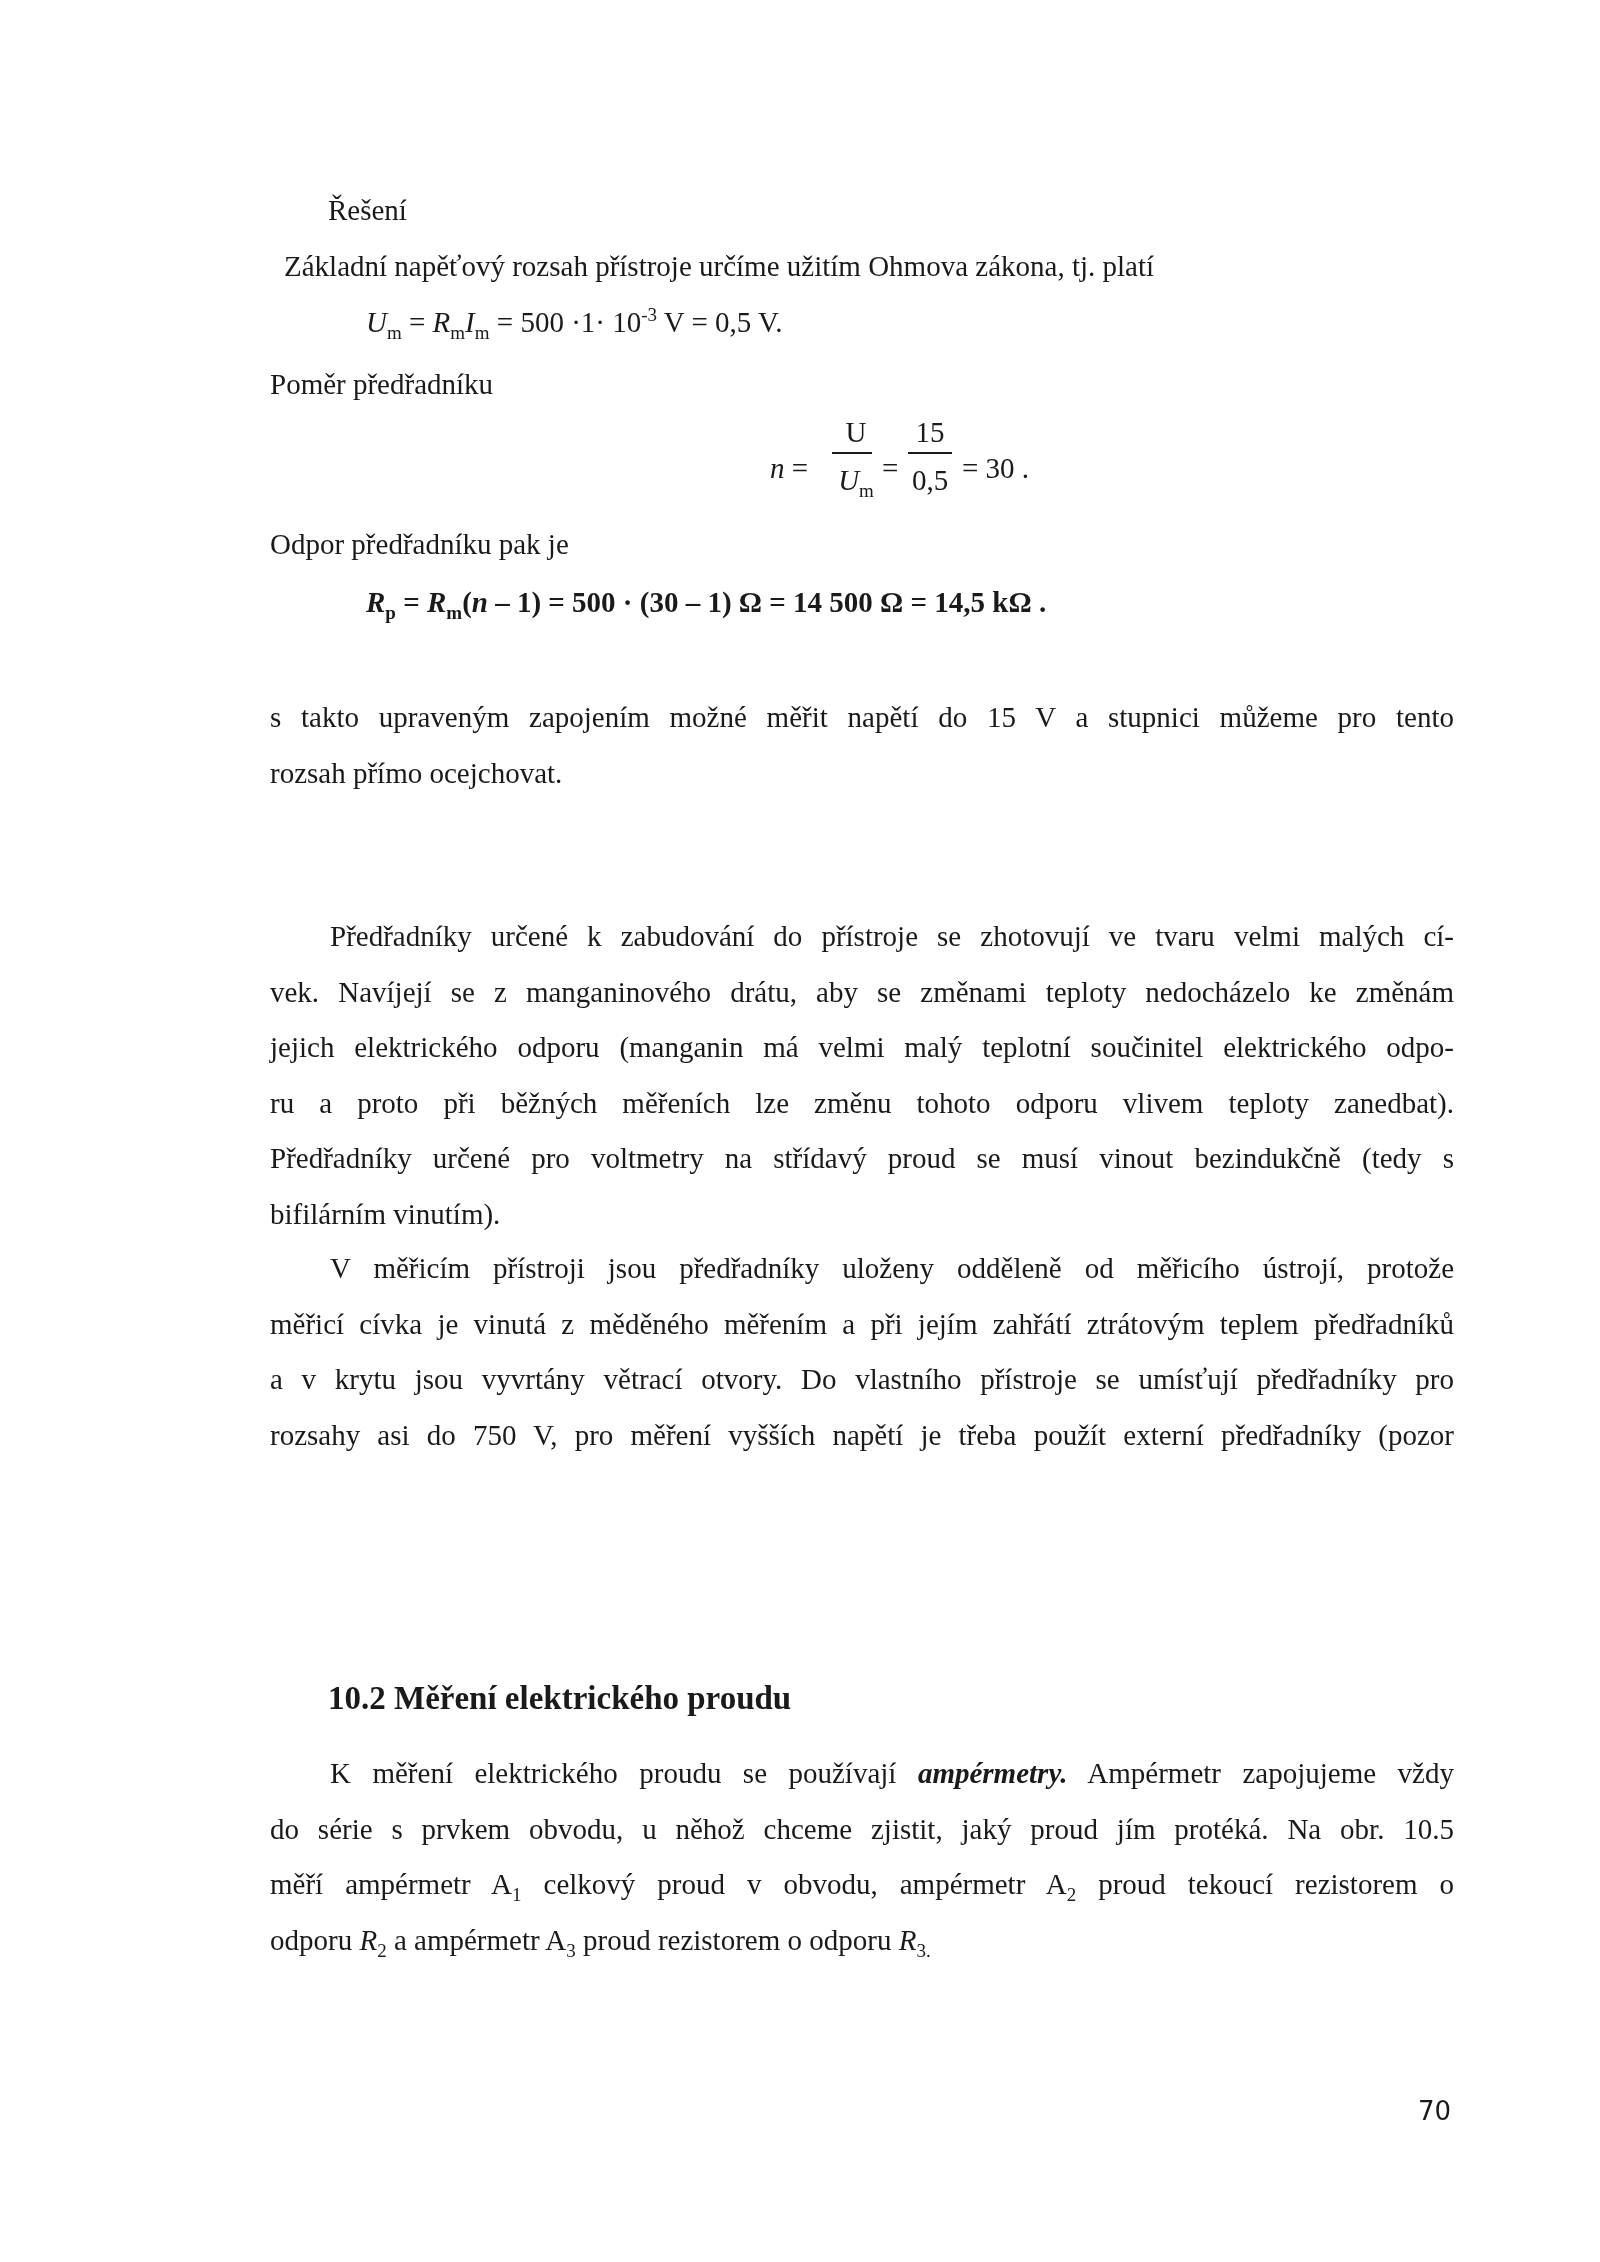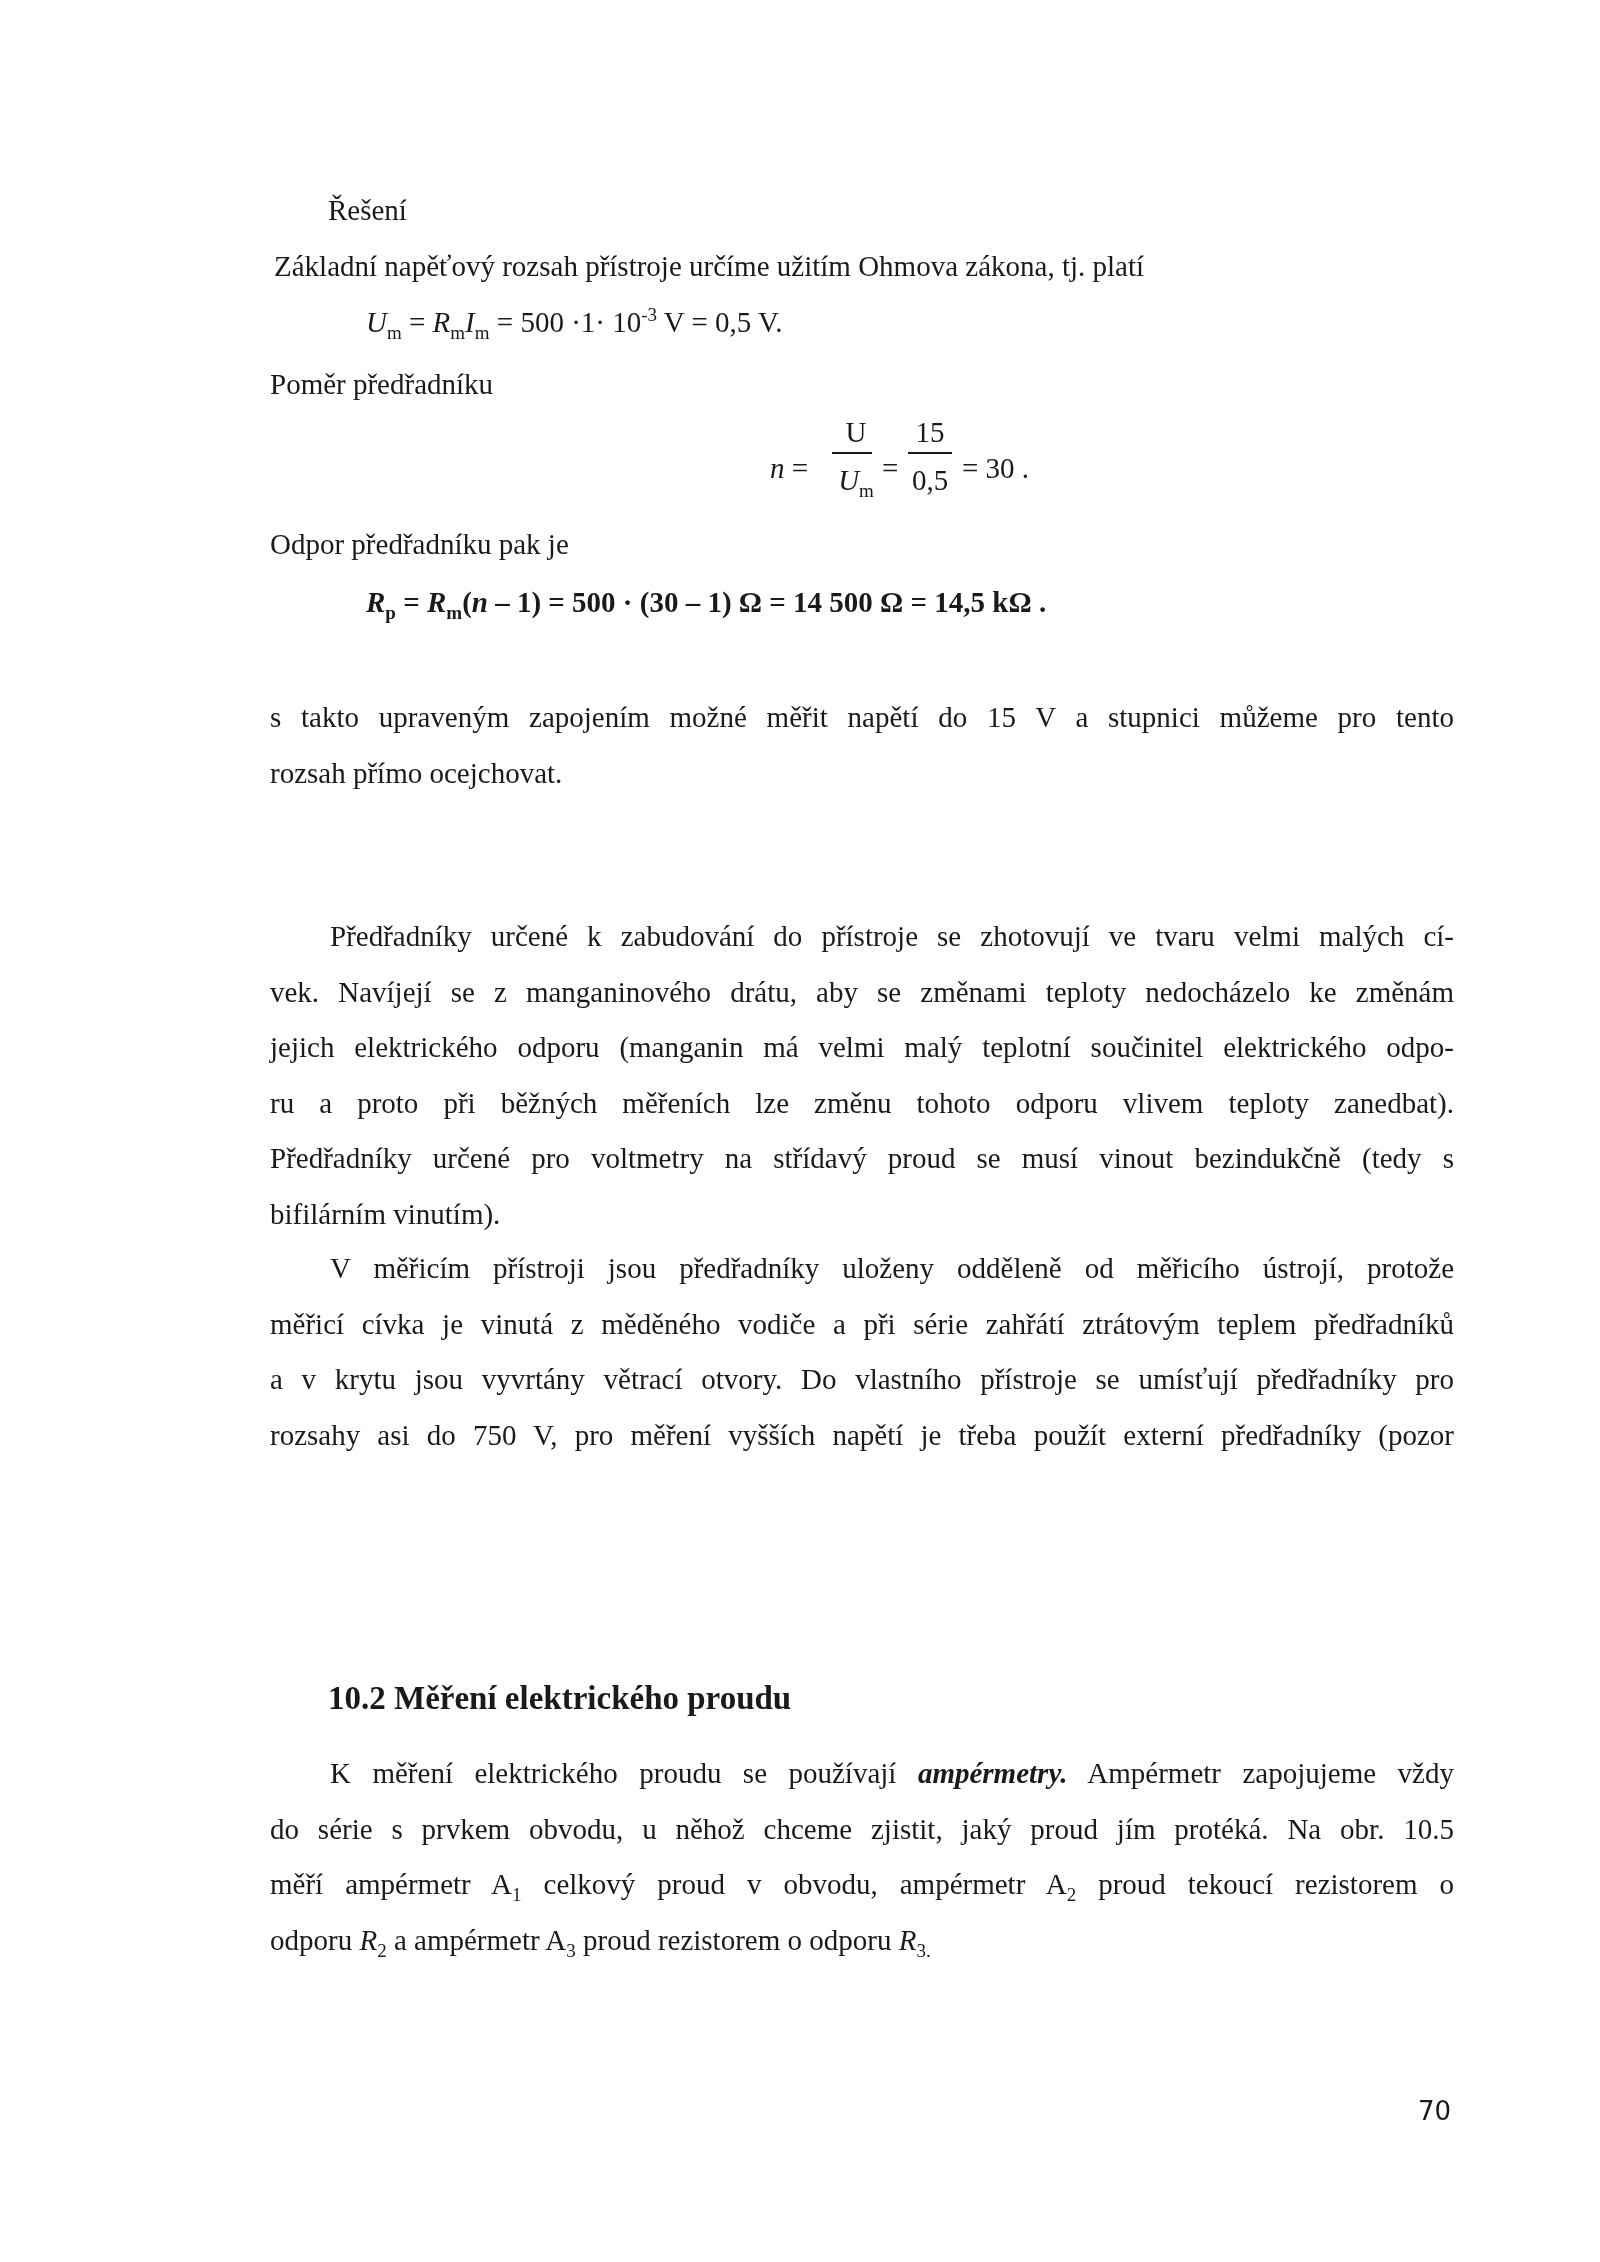--- a/index.html
+++ b/index.html
@@ -20,21 +20,21 @@
   .heading { position: absolute; left: 328px; top: 1680px; font-size: 33px; font-weight: bold; }
   .pagenum { position: absolute; left: 1418px; top: 2096px; font-family: "DejaVu Sans", sans-serif; font-size: 26px; }
 </style>
 </head>
 <body>
 
 <div class="page">
 
   <div class="t" style="left:328px; top:196px;">Řešení</div>
 
-  <div class="t" style="left:274px; top:252px;">Základní napěťový rozsah přístroje určíme užitím Ohmova zákona, tj. platí</div>
+  <div class="t" style="left:284px; top:252px;">Základní napěťový rozsah přístroje určíme užitím Ohmova zákona, tj. platí</div>
 
   <div class="t" style="left:366px; top:308px;">
     <i>U</i><sub>m</sub> = <i>R</i><sub>m</sub><i>I</i><sub>m</sub><span> = 500 ·1· 10</span><sup>-3</sup><span> V = 0,5 V.</span>
   </div>
 
   <div class="t" style="left:270px; top:370px;">Poměr předřadníku</div>
 
   <div class="frac" style="left:770px; top:420px;">
     <span class="t" style="left:0; top:34px;"><i>n</i> =</span>
     <span class="num" style="left:56px; top:-4px;">U</span>
@@ -62,21 +62,21 @@
     <span class="line"><span class="indent"></span><span>Předřadníky určené k zabudování do přístroje se zhotovují ve tvaru velmi malých cí-</span></span>
     <span class="line">vek. Navíjejí se z manganinového drátu, aby se změnami teploty nedocházelo ke změnám</span>
     <span class="line">jejich elektrického odporu (manganin má velmi malý teplotní součinitel elektrického odpo-</span>
     <span class="line">ru a proto při běžných měřeních lze změnu tohoto odporu vlivem teploty zanedbat).</span>
     <span class="line">Předřadníky určené pro voltmetry na střídavý proud se musí vinout bezindukčně (tedy s</span>
     <span class="line last">bifilárním vinutím).</span>
   </div>
 
   <div class="para" style="top:1241px;">
     <span class="line"><span class="indent"></span><span>V měřicím přístroji jsou předřadníky uloženy odděleně od měřicího ústrojí, protože</span></span>
-    <span class="line">měřicí cívka je vinutá z měděného vodiče a při série zahřátí ztrátovým teplem předřadníků</span>
+    <span class="line">měřicí cívka je vinutá z měděného měřením a při jejím zahřátí ztrátovým teplem předřadníků</span>
     <span class="line">a v krytu jsou vyvrtány větrací otvory. Do vlastního přístroje se umísťují předřadníky pro</span>
     <span class="line">rozsahy asi do 750 V, pro měření vyšších napětí je třeba použít externí předřadníky (pozor</span>
   </div>
 
   <div class="heading">10.2 Měření elektrického proudu</div>
 
   <div class="para" style="top:1746px;">
     <span class="line"><span class="indent"></span><span>K měření elektrického proudu se používají </span><b><i>ampérmetry.</i></b><span> Ampérmetr zapojujeme vždy</span></span>
     <span class="line">do série s prvkem obvodu, u něhož chceme zjistit, jaký proud jím protéká. Na obr. 10.5</span>
     <span class="line"><span>měří ampérmetr A</span><sub>1</sub><span>  celkový proud v obvodu, ampérmetr A</span><sub>2</sub><span> proud tekoucí rezistorem o</span></span>

